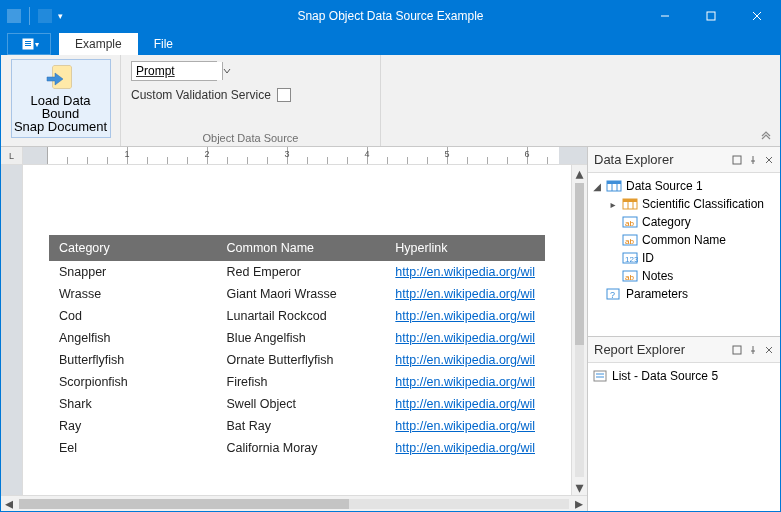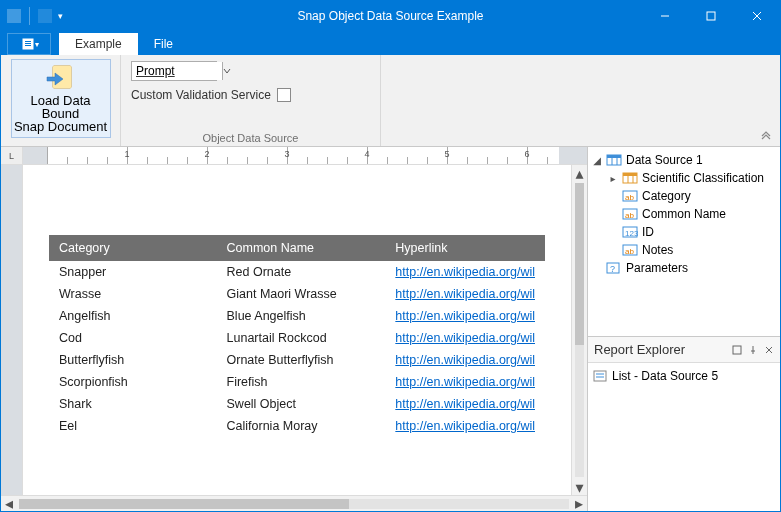--- a/index.html
+++ b/index.html
@@ -211,51 +211,56 @@
             <thead>
                 <tr id="thead-row">
                   <th style="width: 170px;">Category</th>
                   <th style="width: 170px;">Common Name</th>
                   <th>Hyperlink</th>
                 </tr>
               </thead>
             <tbody id="tbody">
                 <tr>
                   <td>Snapper</td>
-                  <td>Red Ornate</td>
+                  <td>Red Emperor</td>
                   <td class="link">http://en.wikipedia.org/wil</td>
                 </tr>
                 <tr>
                   <td>Wrasse</td>
                   <td>Giant Maori Wrasse</td>
                   <td class="link">http://en.wikipedia.org/wil</td>
                 </tr>
                 <tr>
+                  <td>Cod</td>
+                  <td>Lunartail Rockcod</td>
+                  <td class="link">http://en.wikipedia.org/wil</td>
+                </tr>
+                <tr>
                   <td>Angelfish</td>
                   <td>Blue Angelfish</td>
                   <td class="link">http://en.wikipedia.org/wil</td>
                 </tr>
                 <tr>
-                  <td>Cod</td>
-                  <td>Lunartail Rockcod</td>
-                  <td class="link">http://en.wikipedia.org/wil</td>
-                </tr>
-                <tr>
                   <td>Butterflyfish</td>
                   <td>Ornate Butterflyfish</td>
                   <td class="link">http://en.wikipedia.org/wil</td>
                 </tr>
                 <tr>
                   <td>Scorpionfish</td>
                   <td>Firefish</td>
                   <td class="link">http://en.wikipedia.org/wil</td>
                 </tr>
                 <tr>
                   <td>Shark</td>
                   <td>Swell Object</td>
+                  <td class="link">http://en.wikipedia.org/wil</td>
+                </tr>
+                <tr>
+                  <td>Ray</td>
+                  <td>Bat Ray</td>
                   <td class="link">http://en.wikipedia.org/wil</td>
                 </tr>
                 <tr>
                   <td>Eel</td>
                   <td>California Moray</td>
                   <td class="link">http://en.wikipedia.org/wil</td>
                 </tr>
               </tbody>
           </table>
         </div>
@@ -272,20 +277,41 @@
       <div class="arrow">◂</div>
       <div class="track">
           <div class="thumb"></div>
         </div>
       <div class="arrow">▸</div>
     </div>
   </div>
 
   <div class="sidepanels">
     <div class="panel" style="height:190px;">
+      <div class="panelhead">
+        <span>Data Explorer</span>
+        <span class="pbtns">
+          <span>
+              <svg width="10" height="10">
+                <rect x="1" y="1" width="8" height="8" fill="none" stroke="#666"></rect>
+              </svg>
+            </span>
+          <span>
+              <svg width="10" height="10">
+                <path d="M5 1 L5 6 M3 6 L7 6 M5 6 L5 9" stroke="#666" fill="none"></path>
+              </svg>
+            </span>
+          <span>
+              <svg width="10" height="10">
+                <line x1="2" y1="2" x2="8" y2="8" stroke="#666"></line>
+                <line x1="8" y1="2" x2="2" y2="8" stroke="#666"></line>
+              </svg>
+            </span>
+        </span>
+      </div>
       <div class="panelbody tree">
         <ul>
           <li>
             <span class="exp">◢</span>
             <span class="ico16">
                 <svg width="16" height="14">
                   <rect x="1" y="2" width="14" height="10" fill="#fff" stroke="#3f8fd9"></rect>
                   <rect x="1" y="2" width="14" height="3" fill="#3f8fd9"></rect>
                   <line x1="6" y1="2" x2="6" y2="12" stroke="#3f8fd9"></line>
                   <line x1="11" y1="2" x2="11" y2="12" stroke="#3f8fd9"></line>

